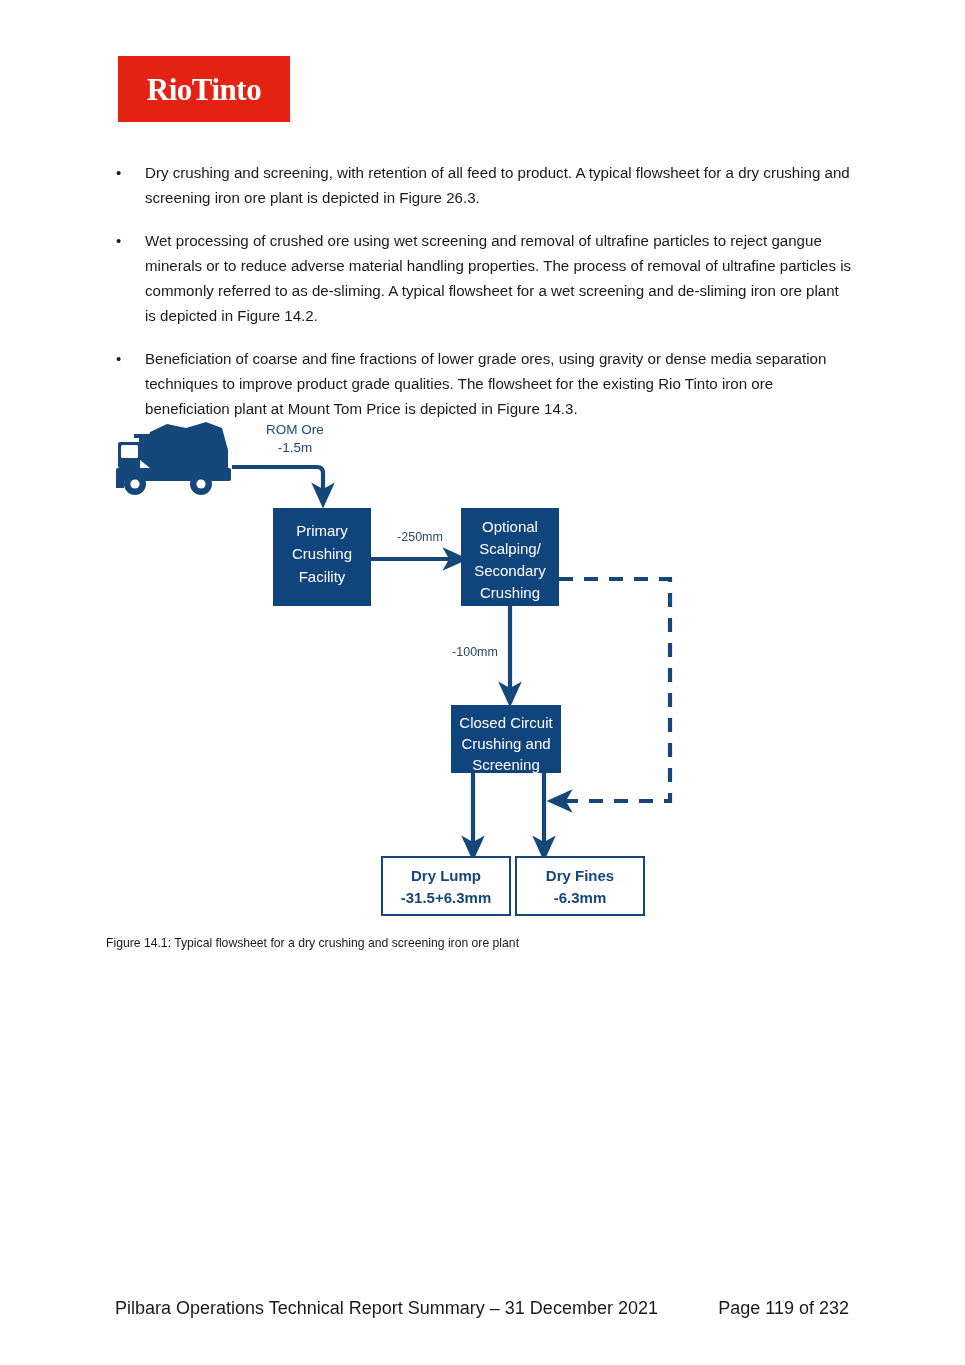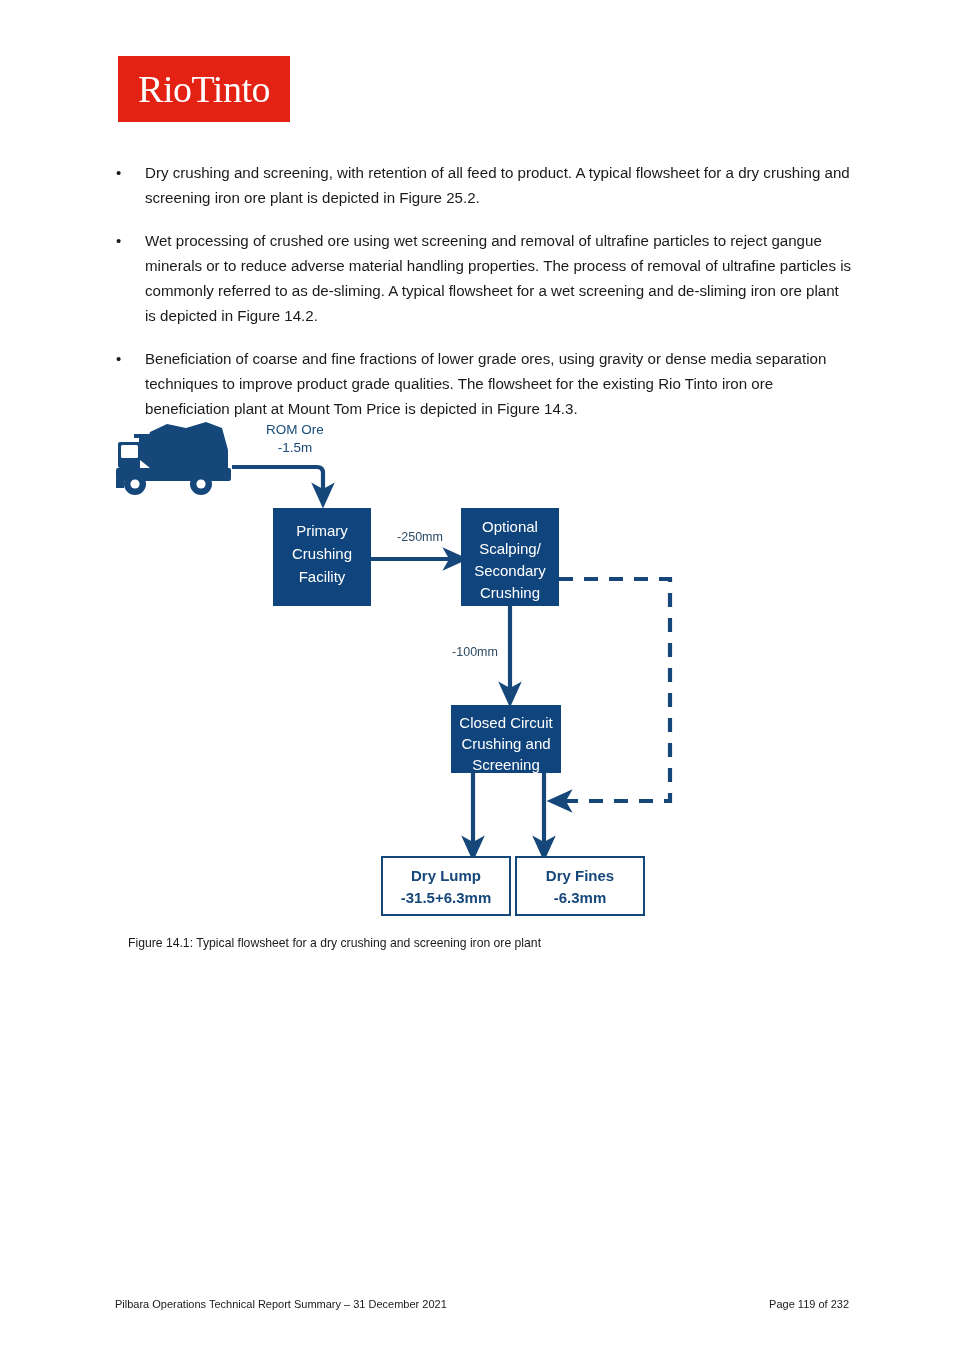--- a/index.html
+++ b/index.html
@@ -23,22 +23,22 @@
     top: 56px;
     width: 172px;
     height: 66px;
     background: #e32213;
     display: flex;
     align-items: center;
     justify-content: center;
   }
   .logo-text {
     font-family: "Liberation Serif", serif;
-    font-weight: 400;
-    font-size: 38px;
+    font-weight: 700;
+    font-size: 31px;
     color: #ffffff;
     letter-spacing: -0.5px;
     line-height: 1;
     white-space: nowrap;
   }
 
   
   .body-copy {
     position: absolute;
     left: 113px;
@@ -96,53 +96,53 @@
   }
   .fc-rom-text {
     font-family: "Liberation Sans", sans-serif;
     font-size: 13.5px;
     fill: #1a4d7a;
   }
 
   
   .figure-caption {
     position: absolute;
-    left: 128px;
+    left: 106px;
     top: 935px;
     font-size: 12.2px;
     color: #1a1a1a;
     line-height: 16px;
   }
 
   
   .footer {
     position: absolute;
     left: 115px;
     top: 1298px;
     width: 736px;
     display: flex;
     justify-content: space-between;
     align-items: flex-start;
-    font-size: 11px;
+    font-size: 18px;
     color: #1a1a1a;
   }
   .footer-right { padding-right: 2px; }
 </style>
 </head>
 <body>
 
 <div class="logo-block">
   <span class="logo-text">RioTinto</span>
 </div>
 
 <div class="body-copy">
 
   <div class="bullet-row">
     <div class="bullet-marker">•</div>
-    <div class="bullet-text">Dry crushing and screening, with retention of all feed to product. A typical flowsheet for a dry crushing and screening iron ore plant is depicted in Figure 25.2.</div>
+    <div class="bullet-text">Dry crushing and screening, with retention of all feed to product. A typical flowsheet for a dry crushing and screening iron ore plant is depicted in Figure 26.3.</div>
   </div>
 
   <div class="bullet-row">
     <div class="bullet-marker">•</div>
     <div class="bullet-text">Wet processing of crushed ore using wet screening and removal of ultrafine particles to reject gangue minerals or to reduce adverse material handling properties. The process of removal of ultrafine particles is commonly referred to as de-sliming. A typical flowsheet for a wet screening and de-sliming iron ore plant is depicted in Figure 14.2.</div>
   </div>
 
   <div class="bullet-row">
     <div class="bullet-marker">•</div>
     <div class="bullet-text">Beneficiation of coarse and fine fractions of lower grade ores, using gravity or dense media separation techniques to improve product grade qualities. The flowsheet for the existing Rio Tinto iron ore beneficiation plant at Mount Tom Price is depicted in Figure 14.3.</div>

